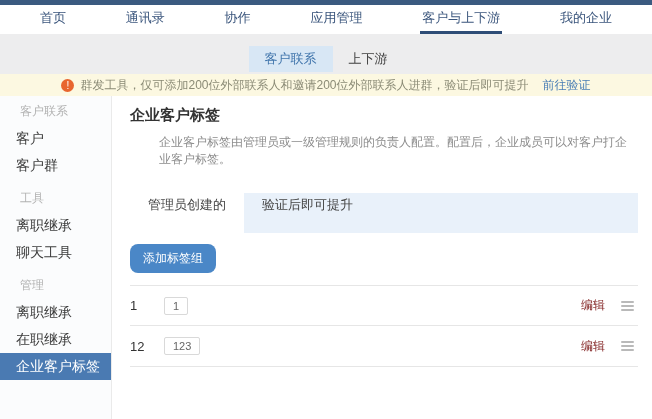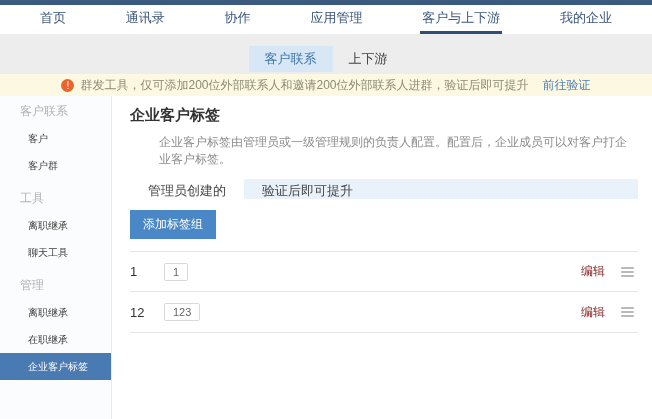--- a/index.html
+++ b/index.html
@@ -30,34 +30,34 @@
     font-size:10px; line-height:13px; text-align:center; margin-right:6px; flex:0 0 auto; }
   .banner-link { color:#4a7eb5; margin-left:14px; cursor:pointer; text-decoration:none; }
 
   
   .page-body { display:flex; height:352px; }
   .sidebar { width:112px; background:#fbfcfd; border-right:1px solid #eaeaea;
     padding-top:2px; flex:0 0 auto; }
   .side-section { height:27px; line-height:27px; padding-left:20px; font-size:12px;
     color:#b2b2b2; }
   .side-section.gap { margin-top:6px; }
-  .side-item { height:27px; line-height:27px; padding-left:28px; font-size:10px;
+  .side-item { height:27px; line-height:27px; padding-left:16px; font-size:14px;
     color:#3c3c3c; cursor:pointer; }
   .side-item.active { background:#4a7ab2; color:#fff; }
 
   .content { flex:1 1 auto; padding:10px 14px 0 18px; }
   .page-title { font-size:15px; font-weight:bold; color:#333; }
   .page-desc { margin-top:9px; font-size:12px; color:#8c8c8c;margin-left:29px; }
 
-  .tabbar { margin-top:11px; background:#e9f1fa; height:20px; display:flex; }
+  .tabbar { margin-top:25px; background:#e9f1fa; height:40px; display:flex; }
   .tab { font-size:13px; color:#454545; line-height:24px; padding:0 18px; cursor:pointer; }
   .tab.active { background:#fff; }
 
   .add-btn { margin-top:11px; display:inline-block; background:#4a87c7; color:#fff;
-    font-size:12px; padding:6px 13px; border:none; border-radius:0; cursor:pointer; }
+    font-size:12px; padding:6px 13px; border:none; border-radius:8px; cursor:pointer; }
 
   .tag-table { margin-top:12px; }
   .tag-row { display:flex; align-items:center; height:41px; border-bottom:1px solid #e6e6e6; }
   .tag-row:first-child { border-top:1px solid #e6e6e6; }
   .row-name { width:34px; font-size:13px; color:#333; flex:0 0 auto; }
   .tag-chip { display:inline-block; border:1px solid #d9d9d9; border-radius:2px;
     background:#fff; font-size:11px; color:#666; padding:2px 8px; min-width:14px;
     text-align:center; }
   .row-right { margin-left:auto; display:flex; align-items:center; }
   .edit-link { font-size:12px; color:#7f1d1d; cursor:pointer; }

